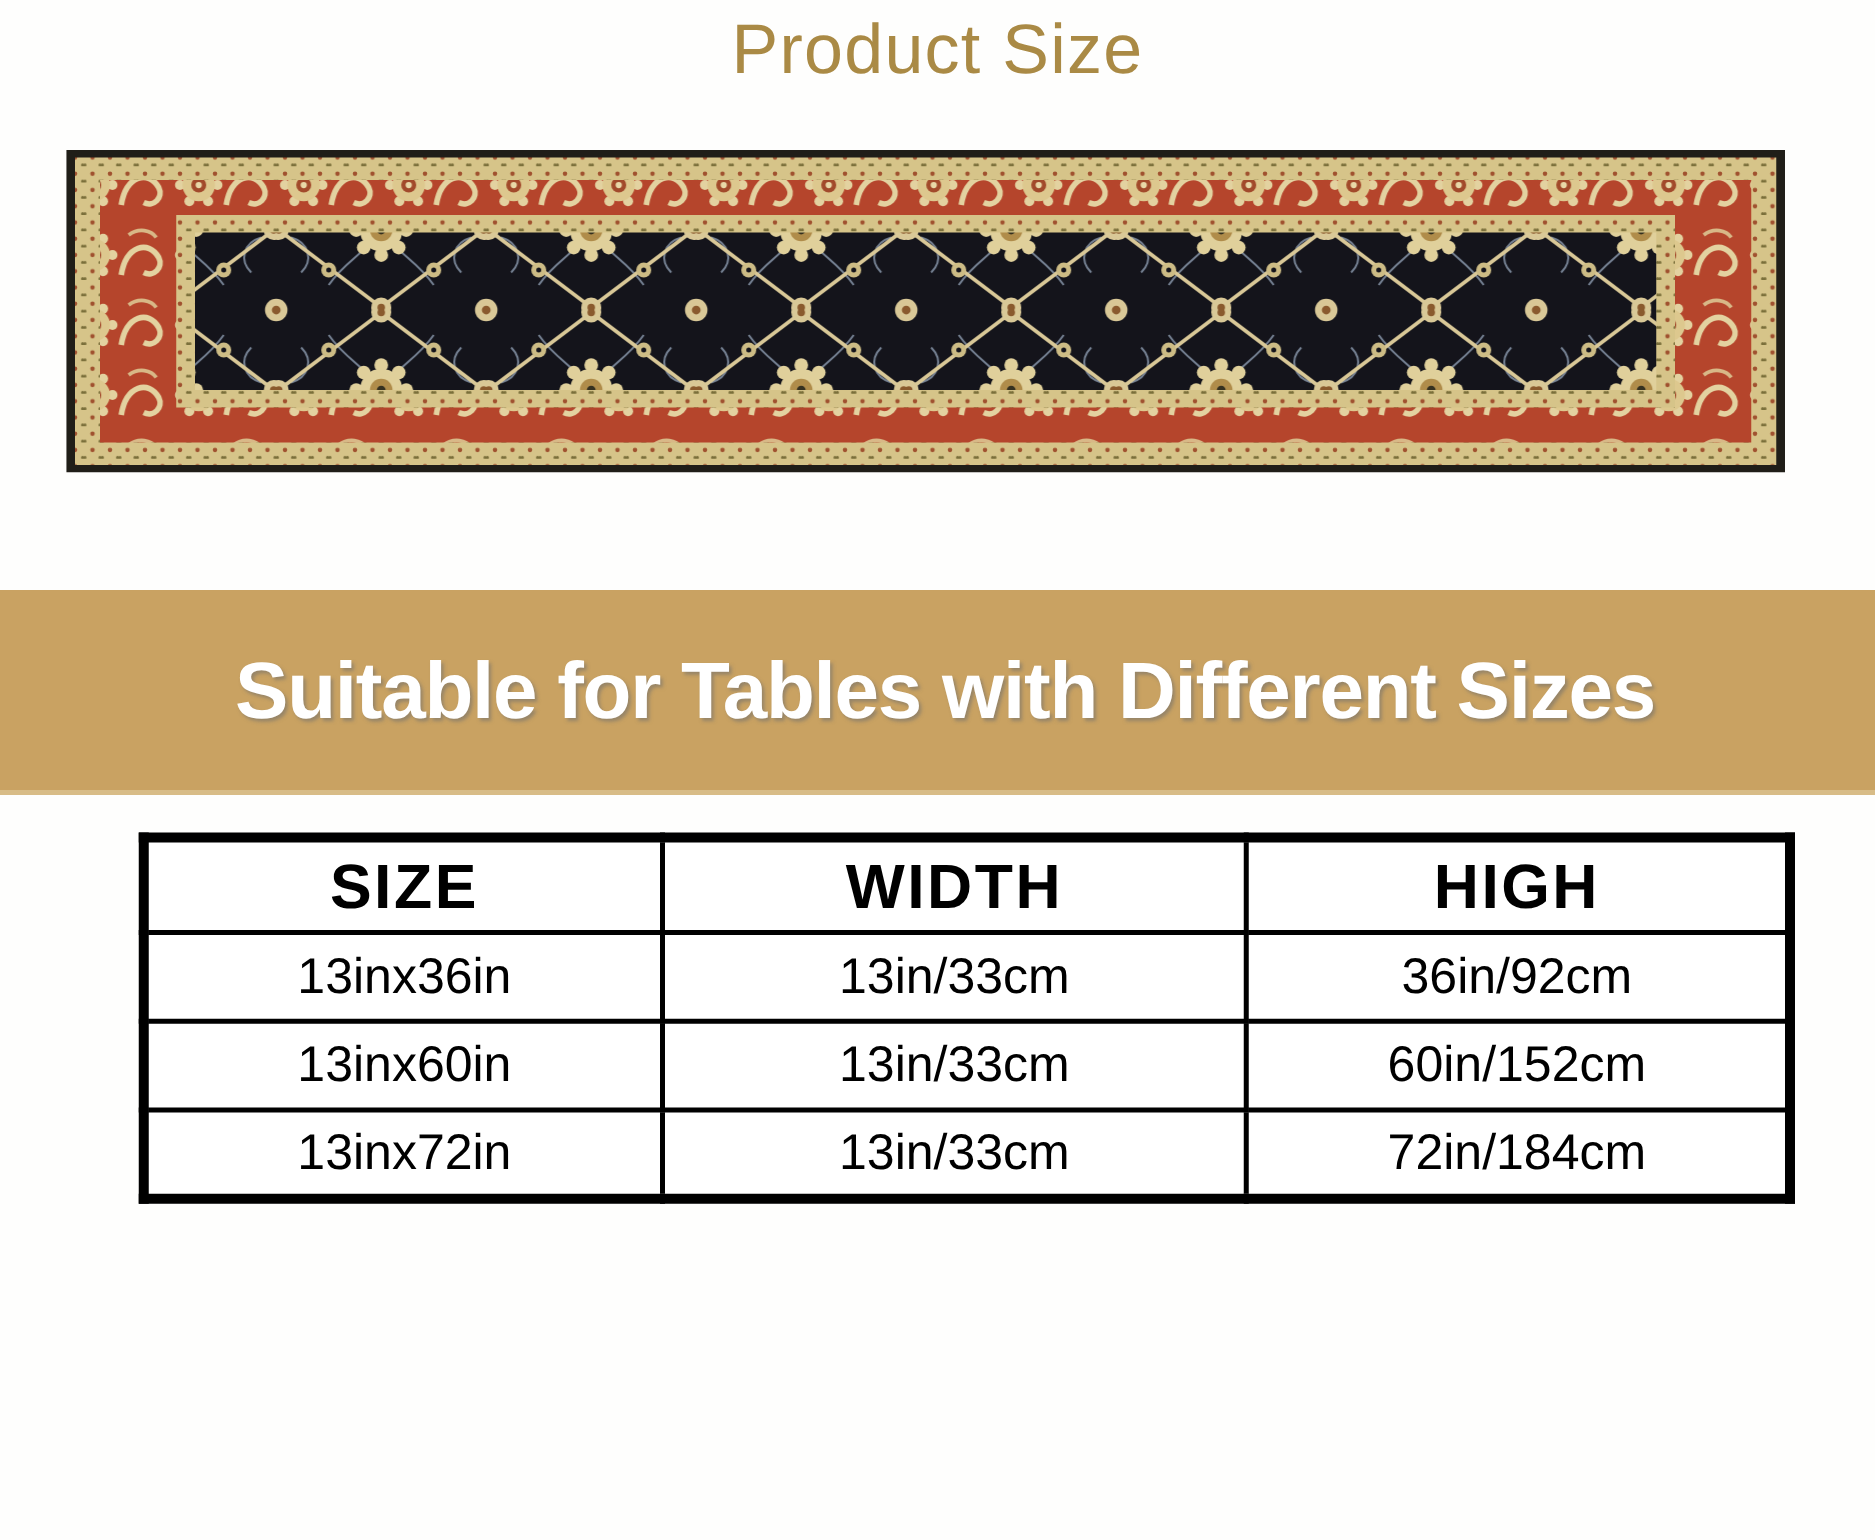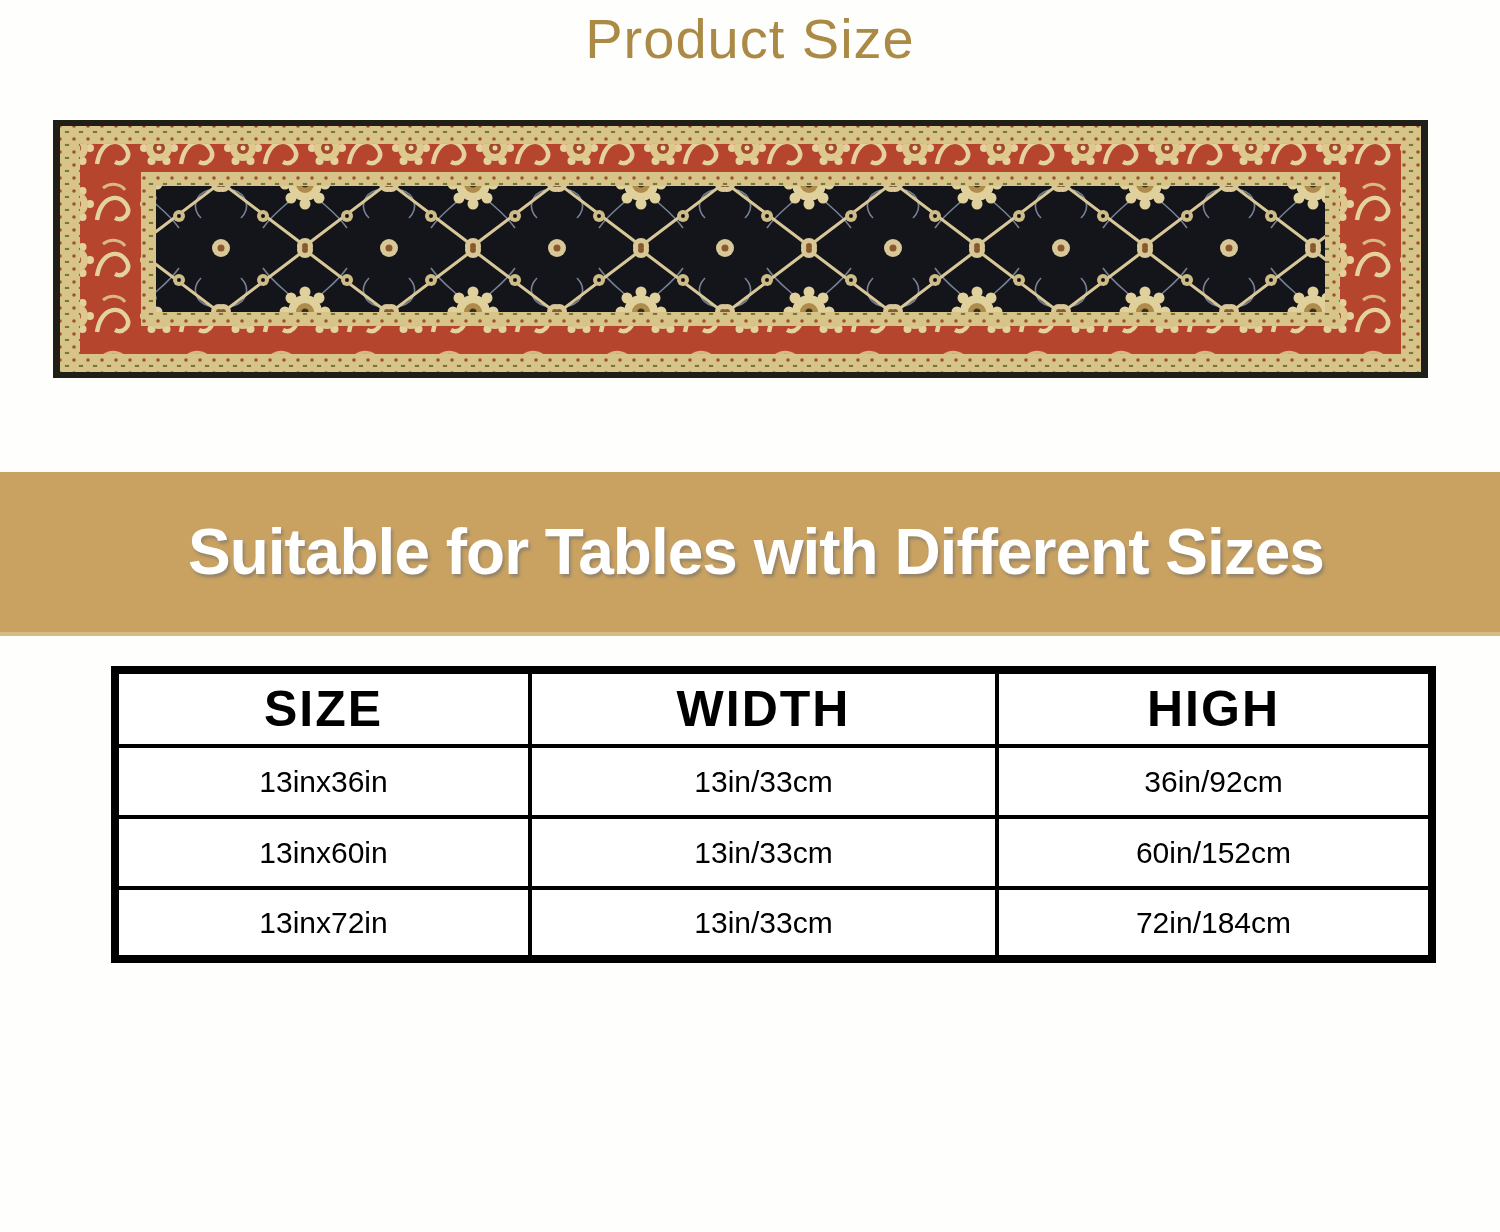--- a/index.html
+++ b/index.html
@@ -74,21 +74,21 @@
     white-space: nowrap;
   }
   .size-table th {
     height: 76px;
     font-size: 50px;
     font-weight: bold;
     letter-spacing: 2px;
   }
   .size-table td {
     height: 71px;
-    font-size: 30px;
+    font-size: 40px;
     font-weight: normal;
   }
 </style>
 </head>
 <body>
 
 <h1 class="page-title">Product Size</h1>
 
 <div class="rug-wrap">
   <svg viewBox="0 0 1375 258" preserveAspectRatio="none">

